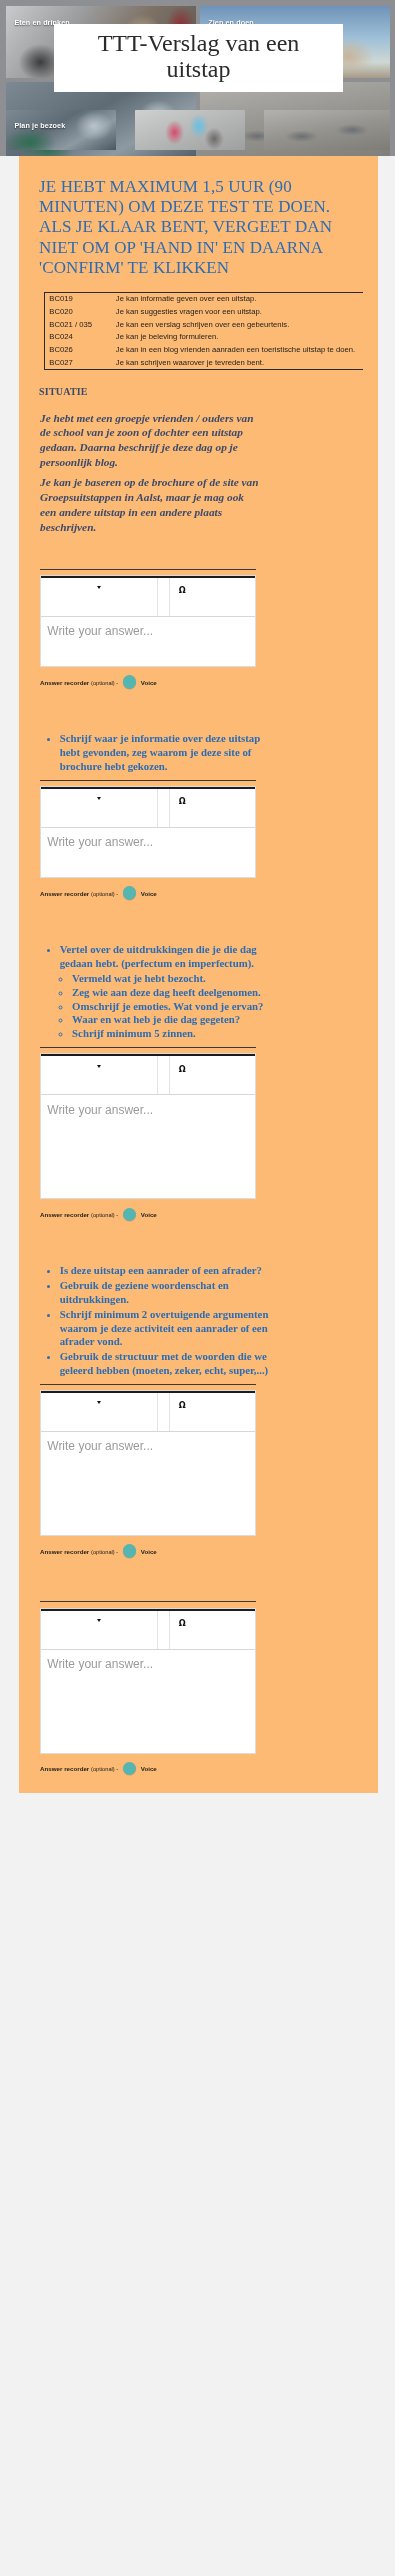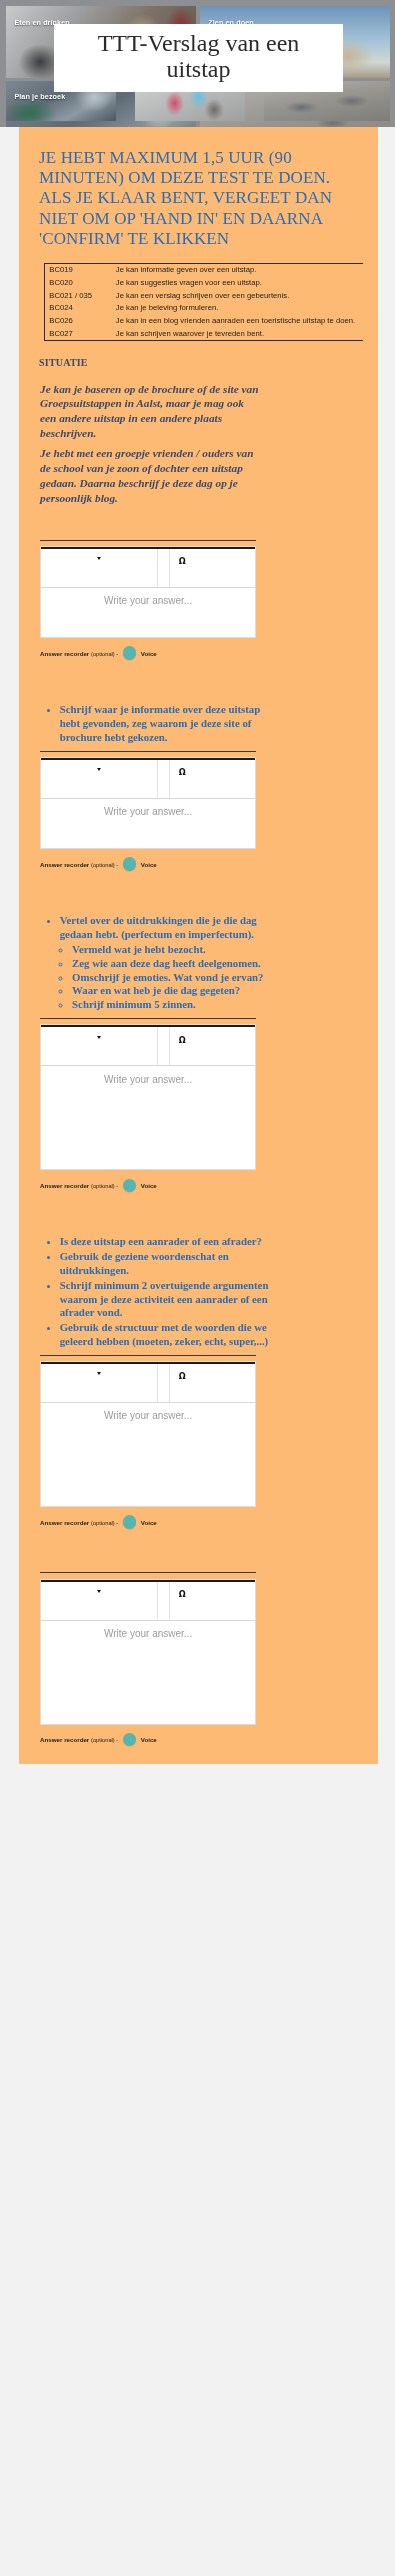--- a/index.html
+++ b/index.html
@@ -14,21 +14,21 @@
   .page {
     width: 396px;
     position: relative;
     background: #f2f2f2;
   }
 
   
   .hero {
     position: relative;
     width: 396px;
-    height: 127px;
+    height: 156px;
     overflow: hidden;
     background: #8d8f92;
   }
   .hero-grid {
     position: absolute;
     inset: 0;
     display: grid;
     grid-template-columns: 1fr 1fr;
     grid-template-rows: 72px 82px;
     gap: 4.1px;
@@ -259,24 +259,23 @@
     font-size: 8.2px;
     font-weight: bold;
     color: #111111;
     line-height: 1;
   }
   .editor-sep { border-top: 0.5px solid #d7d7d7; }
   .editor-area {
     min-height: 49px;
     padding: 7.2px 6.2px 5.2px;
     color: #9b9b9b;
-    font-size: 10px;
+    font-size: 12px;
     font-family: "Liberation Sans", sans-serif;
     background: #ffffff;
-    text-align: center;
   }
   .editor-area.tall { min-height: 103px; }
 
   
   .recorder-row {
     display: flex;
     align-items: center;
     gap: 0;
     margin: 8.2px 0 0 7.2px;
     font-family: "Liberation Sans", sans-serif;
@@ -364,22 +363,22 @@
           </tr>
           <tr>
             <td class="code">BC027</td>
             <td class="desc">Je kan schrijven waarover je tevreden bent.</td>
           </tr>
         </tbody>
       </table>
     </div>
 
     <h3 class="situatie-heading">SITUATIE</h3>
+    <p class="situatie-body">Je hebt met een groepje vrienden / ouders van de school van je zoon of dochter een uitstap gedaan. Daarna beschrijf je deze dag op je persoonlijk blog.</p>
     <p class="situatie-body">Je kan je baseren op de brochure  of de site van Groepsuitstappen in Aalst, maar je mag ook een andere uitstap in een andere plaats beschrijven.</p>
-    <p class="situatie-body">Je hebt met een groepje vrienden / ouders van de school van je zoon of dochter een uitstap gedaan. Daarna beschrijf je deze dag op je persoonlijk blog.</p>
 
     <div class="spacer-md"></div>
 
     <div class="qblock">
       <div class="editor">
         <div class="editor-box">
           <div class="editor-toolbar">
             <div class="tb-group g1">
               <span class="tb-caret"></span>
             </div>

